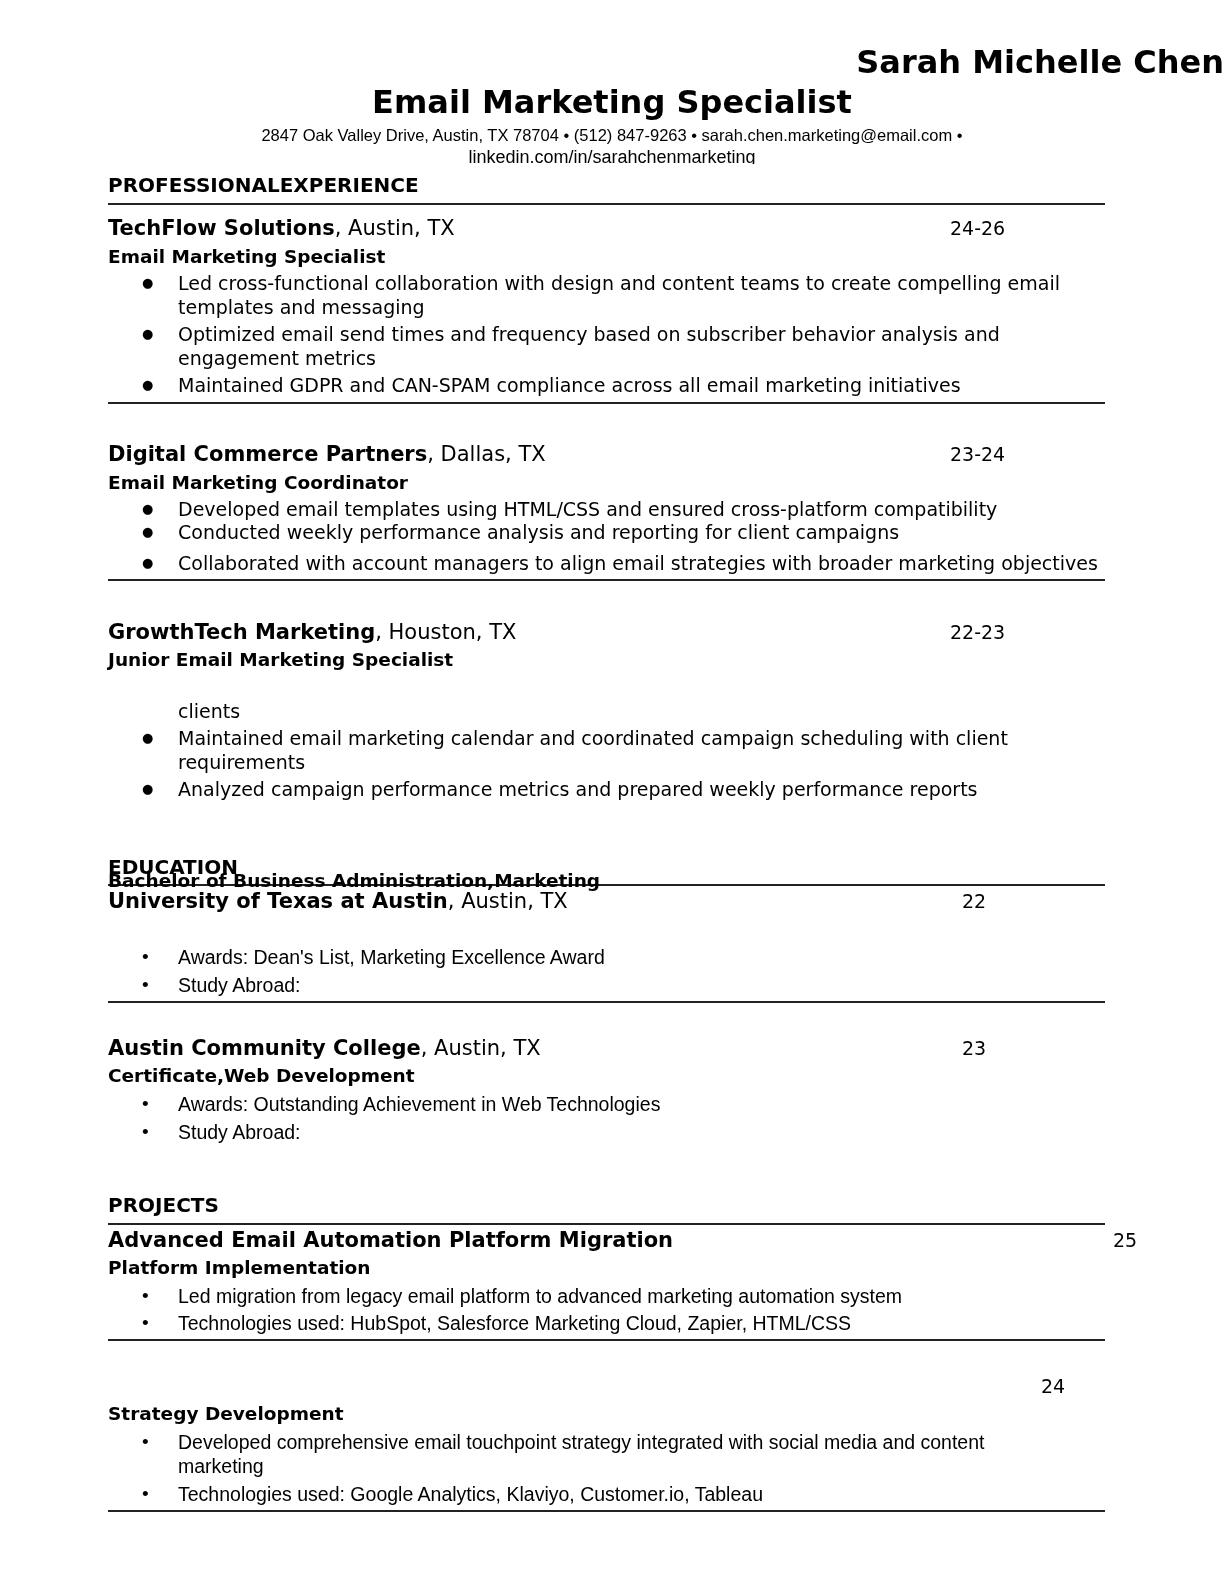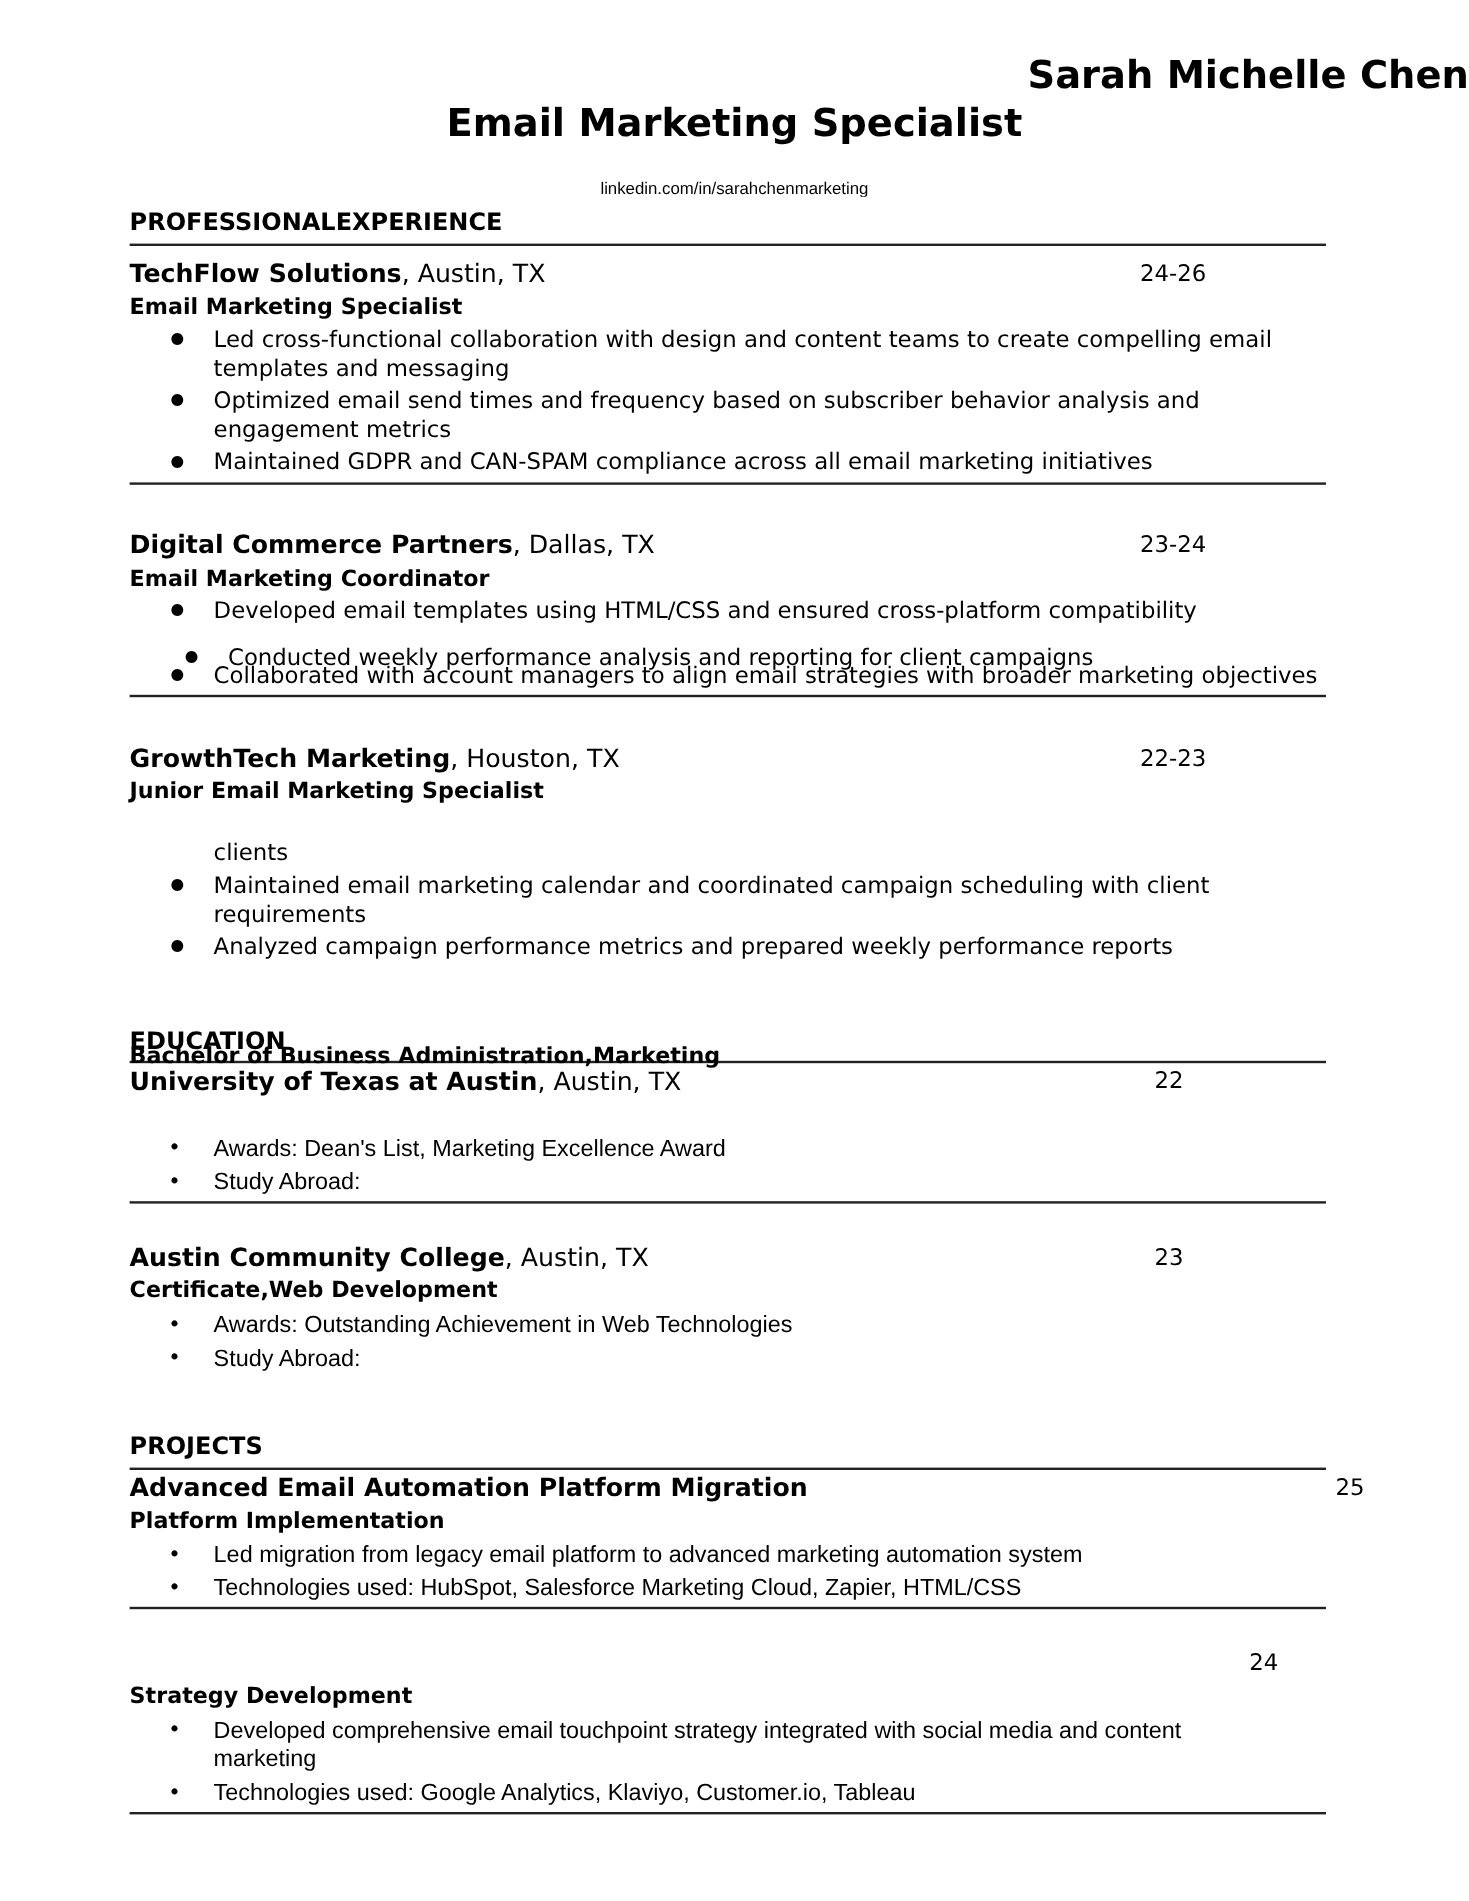--- a/index.html
+++ b/index.html
@@ -1,59 +1,60 @@
 <!DOCTYPE html>
 <html><head>
 <meta charset="utf-8">
 <style>
   html, body { margin: 0; padding: 0; background: #ffffff; }
   body { width: 1224px; height: 1584px; position: relative; overflow: hidden; color: #000; font-family: "DejaVu Sans", sans-serif; }
   .page { position: absolute; left: 0; top: 0; width: 1224px; height: 1584px; }
   .name { position: absolute; top: 42px; left: 0; width: 1224px; text-align: right; font-weight: bold; font-size: 32px; line-height: 40px; }
   .title { position: absolute; top: 82px; left: 0; width: 1224px; text-align: center; font-weight: bold; font-size: 32px; line-height: 40px; }
   .contact { position: absolute; top: 124px; left: 0; width: 1224px; text-align: center; font-size: 16.5px; line-height: 22px; }
-  .contact-line2 { position: absolute; top: 146px; left: 0; width: 1224px; height: 18px; overflow: hidden; text-align: center; font-size: 14px; line-height: 22px; }
+  .contact-line2 { position: absolute; top: 146px; left: 0; width: 1224px; height: 18px; overflow: hidden; text-align: center; font-size: 18px; line-height: 22px; }
   .section-head { position: absolute; left: 108px; font-weight: bold; font-size: 20px; line-height: 24px; }
   .rule { position: absolute; left: 108px; height: 0; border-top: 2px solid #222; }
   .entry-head { position: absolute; left: 108px; font-size: 21px; line-height: 26px; white-space: nowrap; text-align: right; }
   .entry-head b { font-weight: bold; }
   .entry-date { position: absolute; font-size: 19px; line-height: 26px; white-space: nowrap; }
   .entry-sub { position: absolute; left: 108px; font-weight: bold; font-size: 18.5px; line-height: 24px; white-space: nowrap; }
   .bullet { position: absolute; left: 178px; font-size: 19px; line-height: 24px; }
   .bullet::before { content: "\25CF"; position: absolute; left: -36px; font-size: 13px; }
   .bullet.small::before { content: "\2022"; font-size: 19px; left: -36px; }
   .bullet.sans { font-family: "Liberation Sans", sans-serif; font-size: 19.5px; }
 </style>
 </head>
 <body>
 
 <div class="page" data-name="resume-page">
 
   <div class="name" data-name="candidate-name">Sarah Michelle Chen</div>
   <div class="title" data-name="candidate-title">Email Marketing Specialist</div>
+  <div class="contact" data-name="contact-info" style="font-family:'Liberation Sans',sans-serif;">2847 Oak Valley Drive, Austin, TX 78704 • (512) 847-9263 • sarah.chen.marketing@email.com •</div>
   <div class="contact-line2" data-name="linkedin-url" style="font-family:'Liberation Sans',sans-serif;">linkedin.com/in/sarahchenmarketing</div>
 
   <div class="section-head" style="top:173px;" data-name="section-heading-experience">PROFESSIONALEXPERIENCE</div>
   <div class="rule" style="top:203px; width:997px;" data-name="section-divider"></div>
 
   <div class="entry-head" style="top:215px;" data-name="experience-entry-header"><b data-name="company-name">TechFlow Solutions</b><span data-name="company-location">, Austin, TX</span></div>
   <div class="entry-date" style="top:215px; left:950px;" data-name="employment-dates">24-26</div>
   <div class="entry-sub" style="top:245px;" data-name="job-title">Email Marketing Specialist</div>
   <div class="bullet" style="top:271px;" data-name="bullet-item">Led cross-functional collaboration with design and content teams to create compelling email</div>
   <div class="bullet" style="top:295px; white-space:nowrap;" data-name="bullet-continuation"><span data-name="bullet-text">templates and messaging</span></div>
   <div class="bullet" style="top:322px;" data-name="bullet-item">Optimized email send times and frequency based on subscriber behavior analysis and</div>
   <div class="bullet" style="top:346px; white-space:nowrap;" data-name="bullet-continuation"><span data-name="bullet-text">engagement metrics</span></div>
   <div class="bullet" style="top:373px;" data-name="bullet-item">Maintained GDPR and CAN-SPAM compliance across all email marketing initiatives</div>
   <div class="rule" style="top:402px; width:997px;" data-name="entry-divider"></div>
 
   <div class="entry-head" style="top:441px;" data-name="experience-entry-header"><b data-name="company-name">Digital Commerce Partners</b><span data-name="company-location">, Dallas, TX</span></div>
   <div class="entry-date" style="top:441px; left:950px;" data-name="employment-dates">23-24</div>
   <div class="entry-sub" style="top:471px;" data-name="job-title">Email Marketing Coordinator</div>
   <div class="bullet" style="top:497px; white-space:nowrap;" data-name="bullet-item">Developed email templates using HTML/CSS and ensured cross-platform compatibility</div>
-  <div class="bullet" style="top:536px; white-space:nowrap;margin-left:12px;" data-name="bullet-item">Conducted weekly performance analysis and reporting for client campaigns</div>
+  <div class="bullet" style="top:520px; white-space:nowrap;" data-name="bullet-item">Conducted weekly performance analysis and reporting for client campaigns</div>
   <div class="bullet" style="top:551px; white-space:nowrap;" data-name="bullet-item">Collaborated with account managers to align email strategies with broader marketing objectives</div>
   <div class="rule" style="top:579px; width:997px;" data-name="entry-divider"></div>
 
   <div class="entry-head" style="top:619px;" data-name="experience-entry-header"><b data-name="company-name">GrowthTech Marketing</b><span data-name="company-location">, Houston, TX</span></div>
   <div class="entry-date" style="top:619px; left:950px;" data-name="employment-dates">22-23</div>
   <div class="entry-sub" style="top:648px;" data-name="job-title">Junior Email Marketing Specialist</div>
   <div class="bullet" style="top:699px; white-space:nowrap;" data-name="bullet-continuation"><span data-name="bullet-text">clients</span></div>
   <div class="bullet" style="top:726px; white-space:nowrap;" data-name="bullet-item">Maintained email marketing calendar and coordinated campaign scheduling with client</div>
   <div class="bullet" style="top:750px; white-space:nowrap;" data-name="bullet-continuation"><span data-name="bullet-text">requirements</span></div>
   <div class="bullet" style="top:777px; white-space:nowrap;" data-name="bullet-item">Analyzed campaign performance metrics and prepared weekly performance reports</div>

